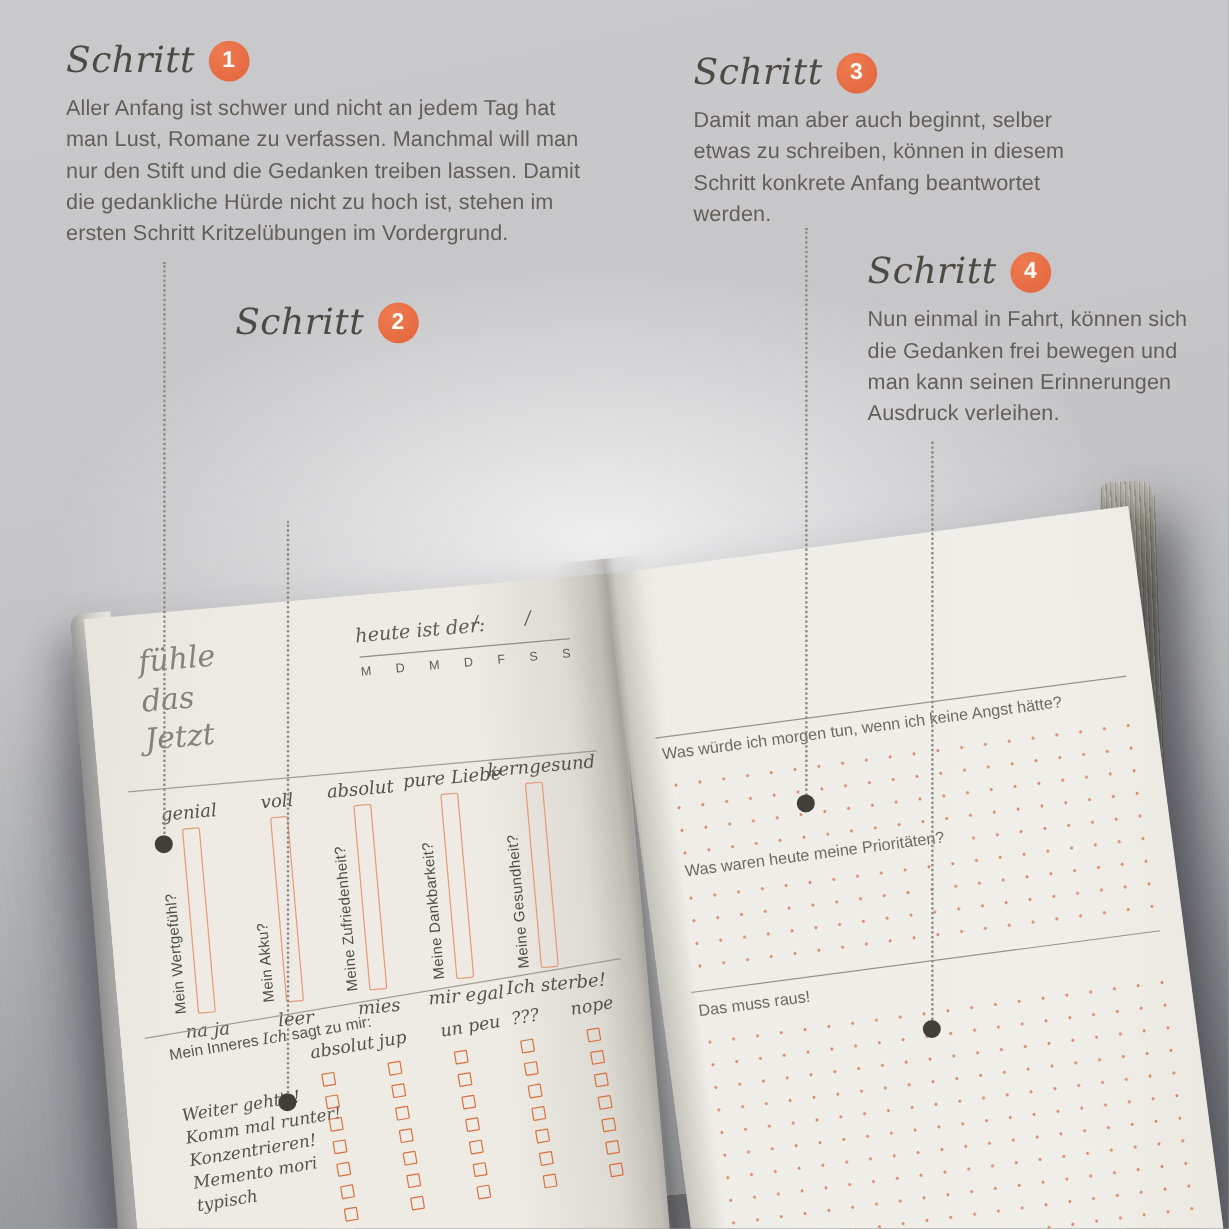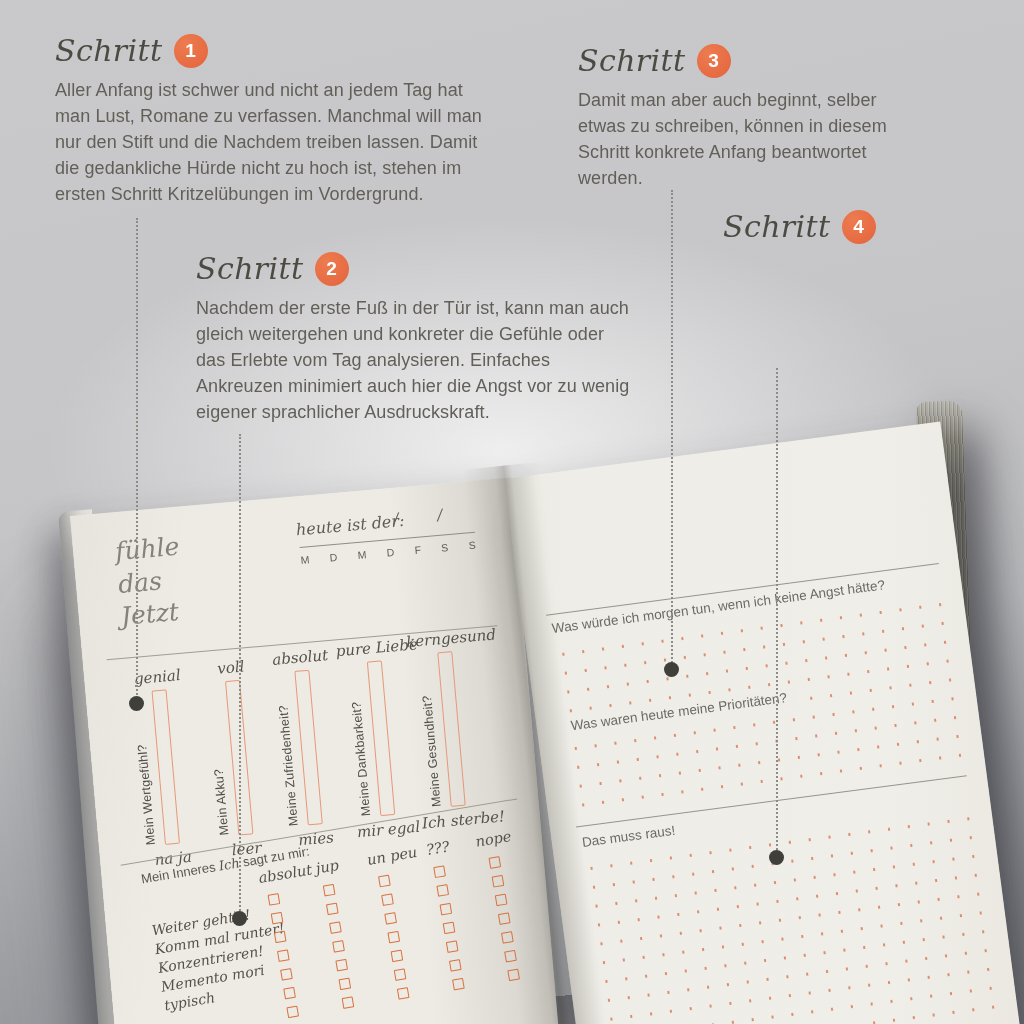--- a/index.html
+++ b/index.html
@@ -255,36 +255,36 @@
   <div class="cdot cd1"></div>
   <div class="cdot cd2"></div>
   <div class="cdot cd3"></div>
   <div class="cdot cd4"></div>
 
   <div class="step step1">
     <div class="step-h">
       <span class="word">Schritt</span>
       <span class="badge">1</span>
     </div>
-    <p>Aller Anfang ist schwer und nicht an jedem Tag hat man Lust, Romane zu verfassen. Manchmal will man nur den Stift und die Nachdem treiben lassen. Damit die gedankliche Hürde nicht zu hoch ist, stehen im ersten Schritt Kritzelübungen im Vordergrund.</p>
+    <p>Aller Anfang ist schwer und nicht an jedem Tag hat man Lust, Romane zu verfassen. Manchmal will man nur den Stift und die Gedanken treiben lassen. Damit die gedankliche Hürde nicht zu hoch ist, stehen im ersten Schritt Kritzelübungen im Vordergrund.</p>
   </div>
   <div class="step step2">
     <div class="step-h">
       <span class="word">Schritt</span>
       <span class="badge">2</span>
     </div>
-    <p>Nachdem der erste Fuß in der Tür ist, kann man auch gleich weitergehen und konkreter die Gefühle oder das Erlebte vom Tag analysieren. Einfaches Ankreuzen minimiert auch hier die Angst vor zu wenig eigener sprachlicher Ausdruckskraft.</p>
   </div>
   <div class="step step3">
     <div class="step-h">
       <span class="word">Schritt</span>
       <span class="badge">3</span>
     </div>
     <p>Damit man aber auch beginnt, selber etwas zu schreiben, können in diesem Schritt konkrete Anfang beantwortet werden.</p>
   </div>
   <div class="step step4">
     <div class="step-h">
       <span class="word">Schritt</span>
       <span class="badge">4</span>
     </div>
+    <p>Nun einmal in Fahrt, können sich die Gedanken frei bewegen und man kann seinen Erinnerungen Ausdruck verleihen.</p>
   </div>
 
 </div>
 
 </body></html>

